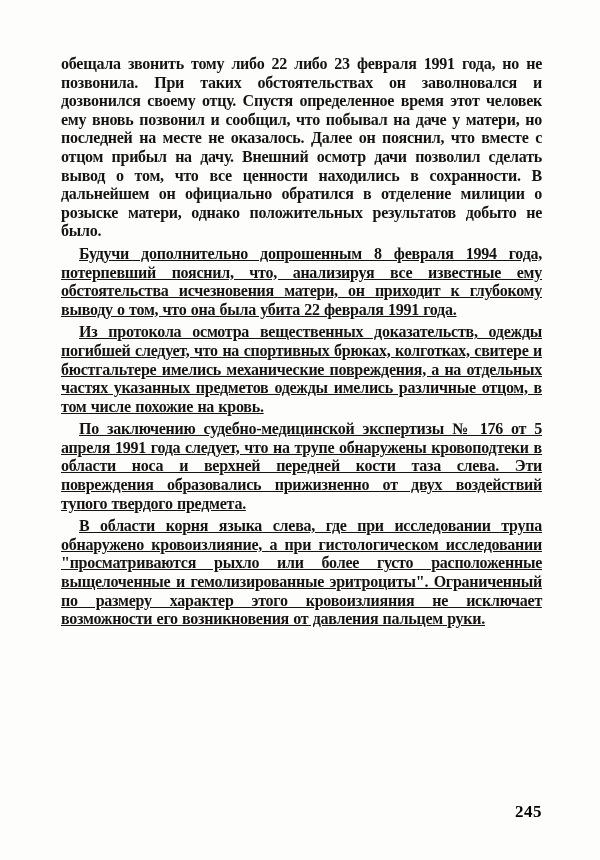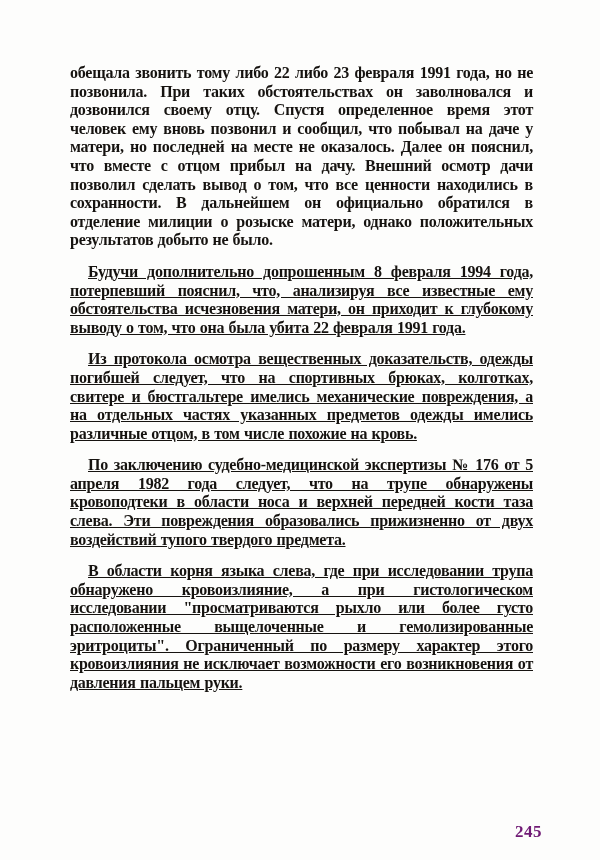--- a/index.html
+++ b/index.html
@@ -22,44 +22,44 @@
     width: 489px;
     color: #161310;
     font-size: 16px;
     line-height: 18.6px;
     font-weight: bold;
     text-align: justify;
     letter-spacing: -0.25px;
     word-spacing: 0.5px;
   }
   .para {
-    margin: 13px;
+    margin: 4px;
     padding: 0;
     text-indent: 0;
   }
   .para.indent {
     text-indent: 18px;
     text-decoration: underline;
   }
   .page-number {
     position: absolute;
     right: 58px;
-    top: 822px;
-    color: #701a75;
+    top: 802px;
+    color: #000000;
     font-size: 17px;
     line-height: 20px;
     font-weight: bold;
     letter-spacing: 0.5px;
   }
 </style>
 </head>
 <body>
 
 <div class="page">
   <div class="text-block" id="text-block">
       <p class="para">обещала звонить тому либо 22 либо 23 февраля 1991 года, но не позвонила. При таких обстоятельствах он заволновался и дозвонился своему отцу. Спустя определенное время этот человек ему вновь позвонил и сообщил, что побывал на даче у матери, но последней на месте не оказалось. Далее он пояснил, что вместе с отцом прибыл на дачу. Внешний осмотр дачи позволил сделать вывод о том, что все ценности находились в сохранности. В дальнейшем он официально обратился в отделение милиции о розыске матери, однако положительных результатов добыто не было.</p>
       <p class="para indent">Будучи дополнительно допрошенным 8 февраля 1994 года, потерпевший пояснил, что, анализируя все известные ему обстоятельства исчезновения матери, он приходит к глубокому выводу о том, что она была убита 22 февраля 1991 года.</p>
       <p class="para indent">Из протокола осмотра вещественных доказательств, одежды погибшей следует, что на спортивных брюках, колготках, свитере и бюстгальтере имелись механические повреждения, а на отдельных частях указанных предметов одежды имелись различные отцом, в том числе похожие на кровь.</p>
-      <p class="para indent">По заключению судебно-медицинской экспертизы № 176 от 5 апреля 1982 года следует, что на трупе обнаружены кровоподтеки в области носа и верхней передней кости таза слева. Эти повреждения образовались прижизненно от двух воздействий тупого твердого предмета.</p>
+      <p class="para indent">По заключению судебно-медицинской экспертизы № 176 от 5 апреля 1991 года следует, что на трупе обнаружены кровоподтеки в области носа и верхней передней кости таза слева. Эти повреждения образовались прижизненно от двух воздействий тупого твердого предмета.</p>
       <p class="para indent">В области корня языка слева, где при исследовании трупа обнаружено кровоизлияние, а при гистологическом исследовании "просматриваются рыхло или более густо расположенные выщелоченные и гемолизированные эритроциты". Ограниченный по размеру характер этого кровоизлияния не исключает возможности его возникновения от давления пальцем руки.</p>
     </div>
   <div class="page-number">245</div>
 </div>
 
 </body></html>

